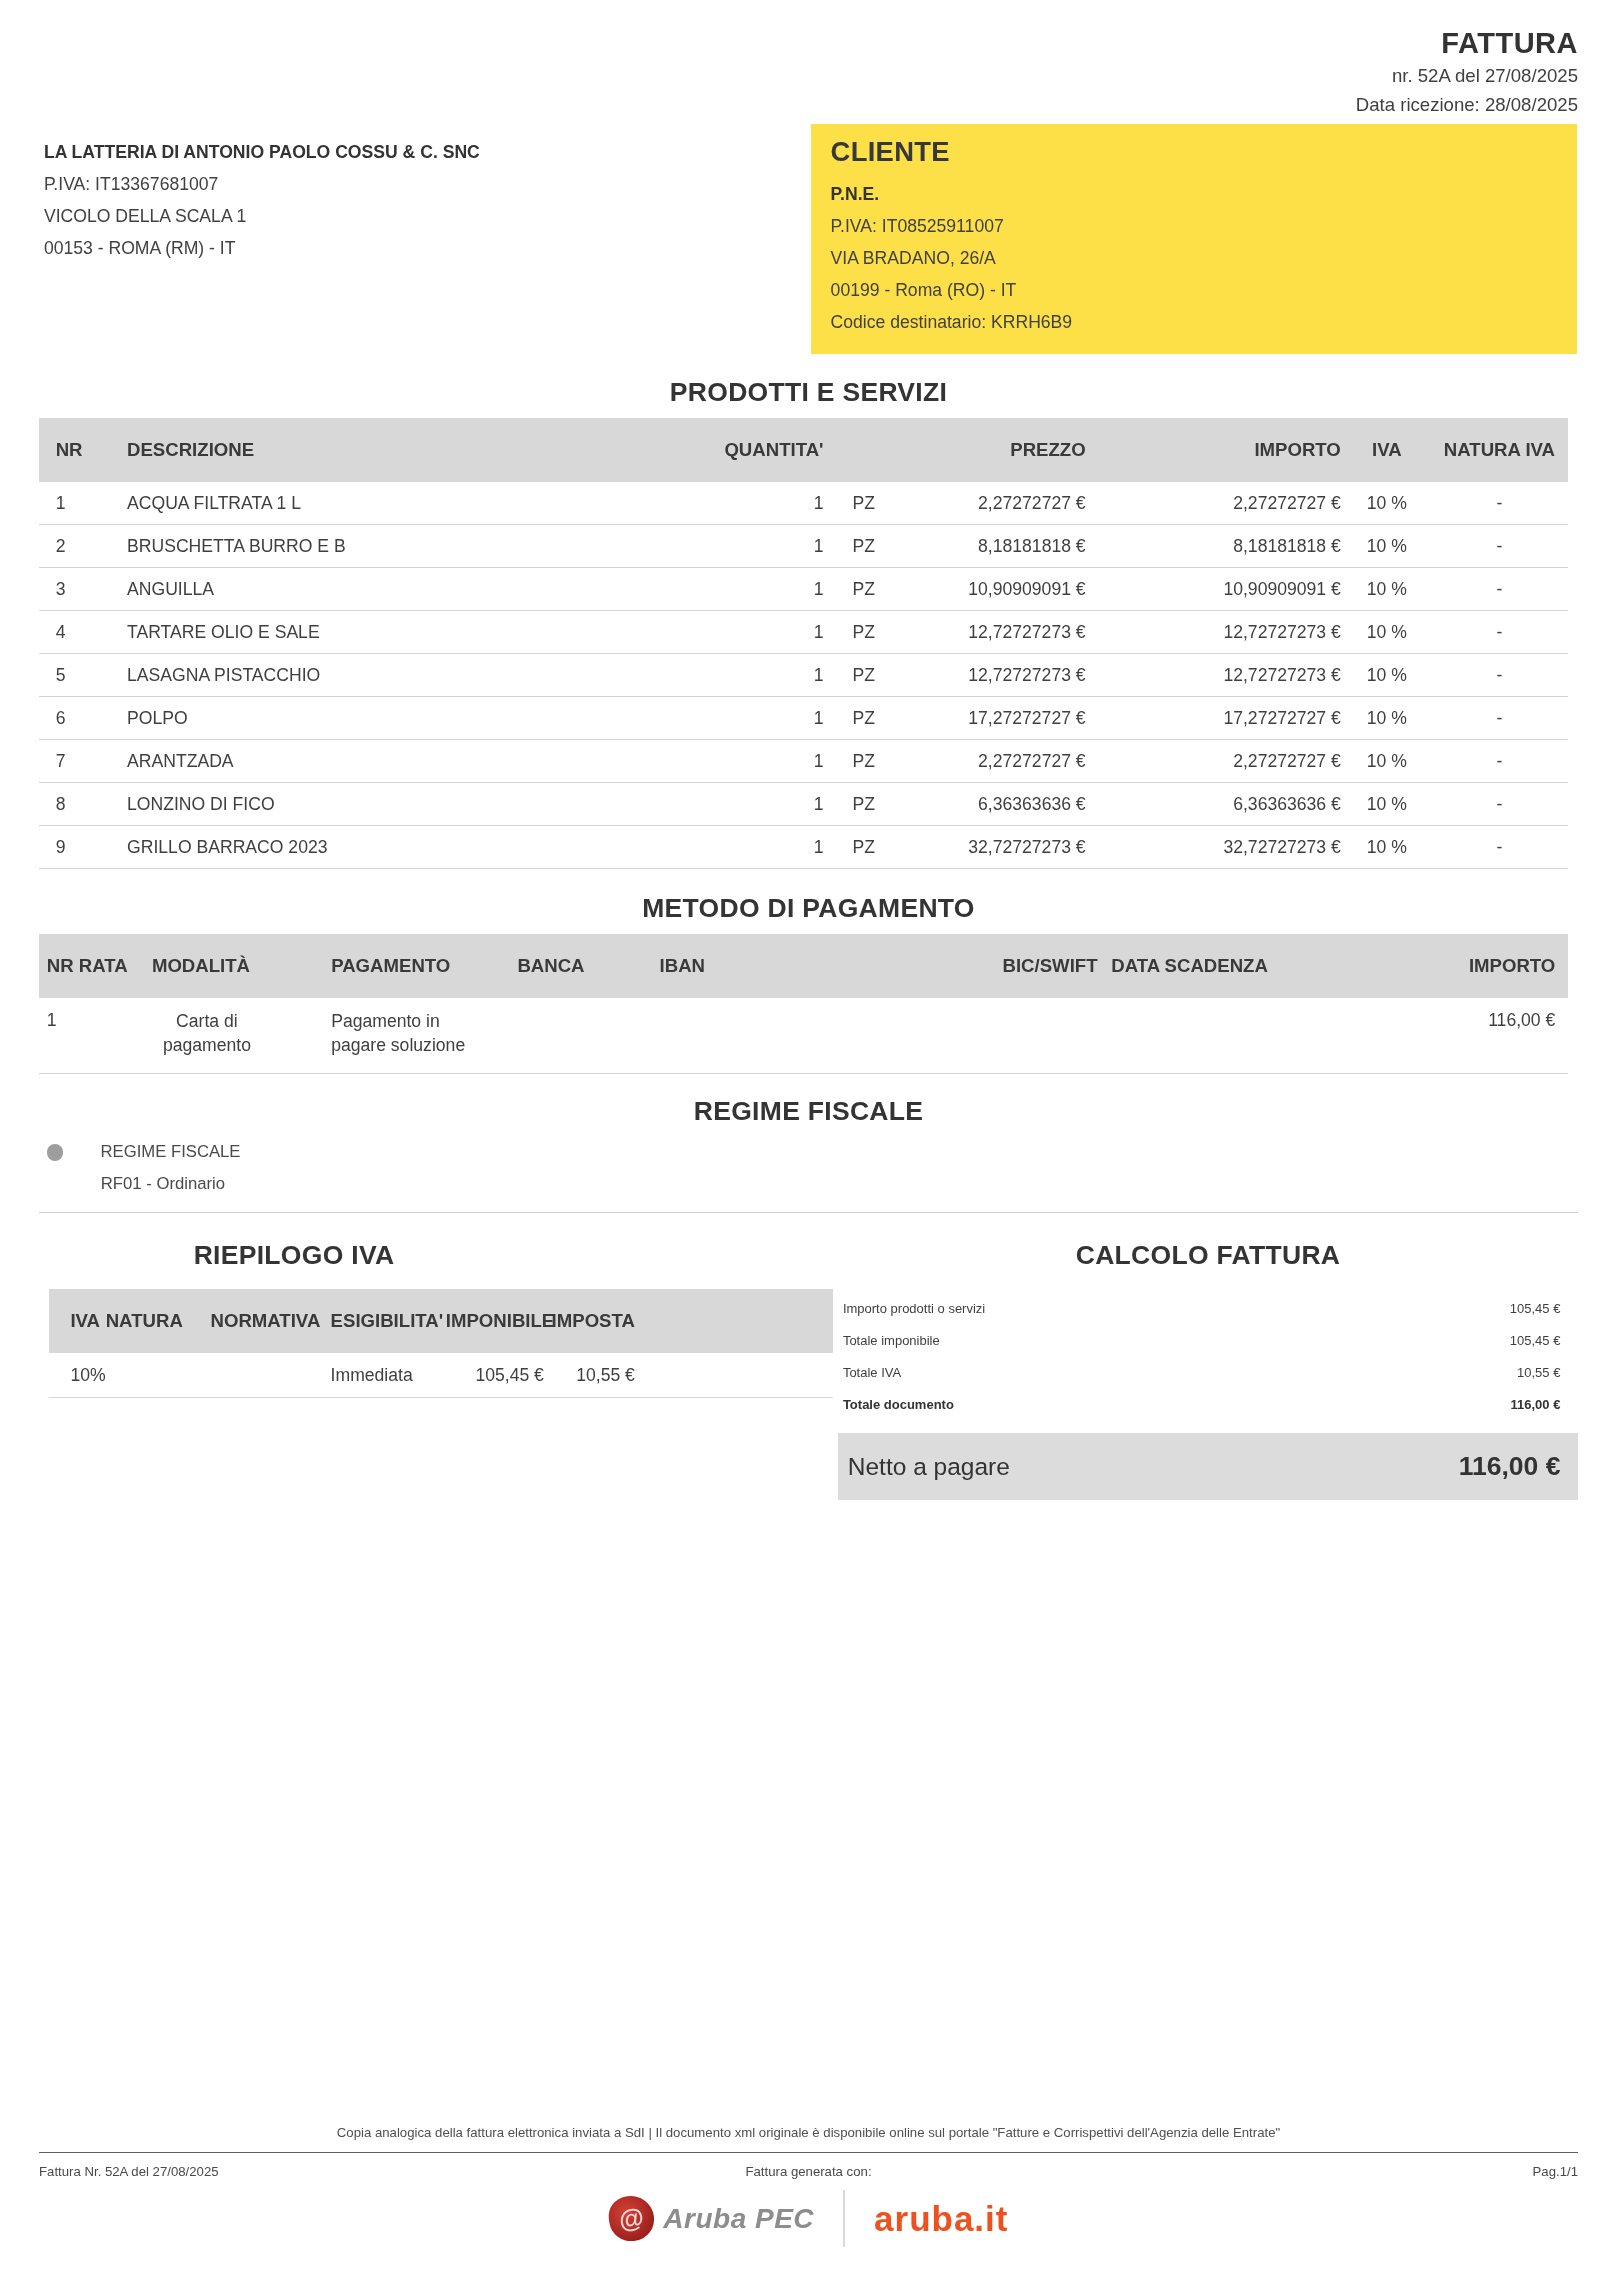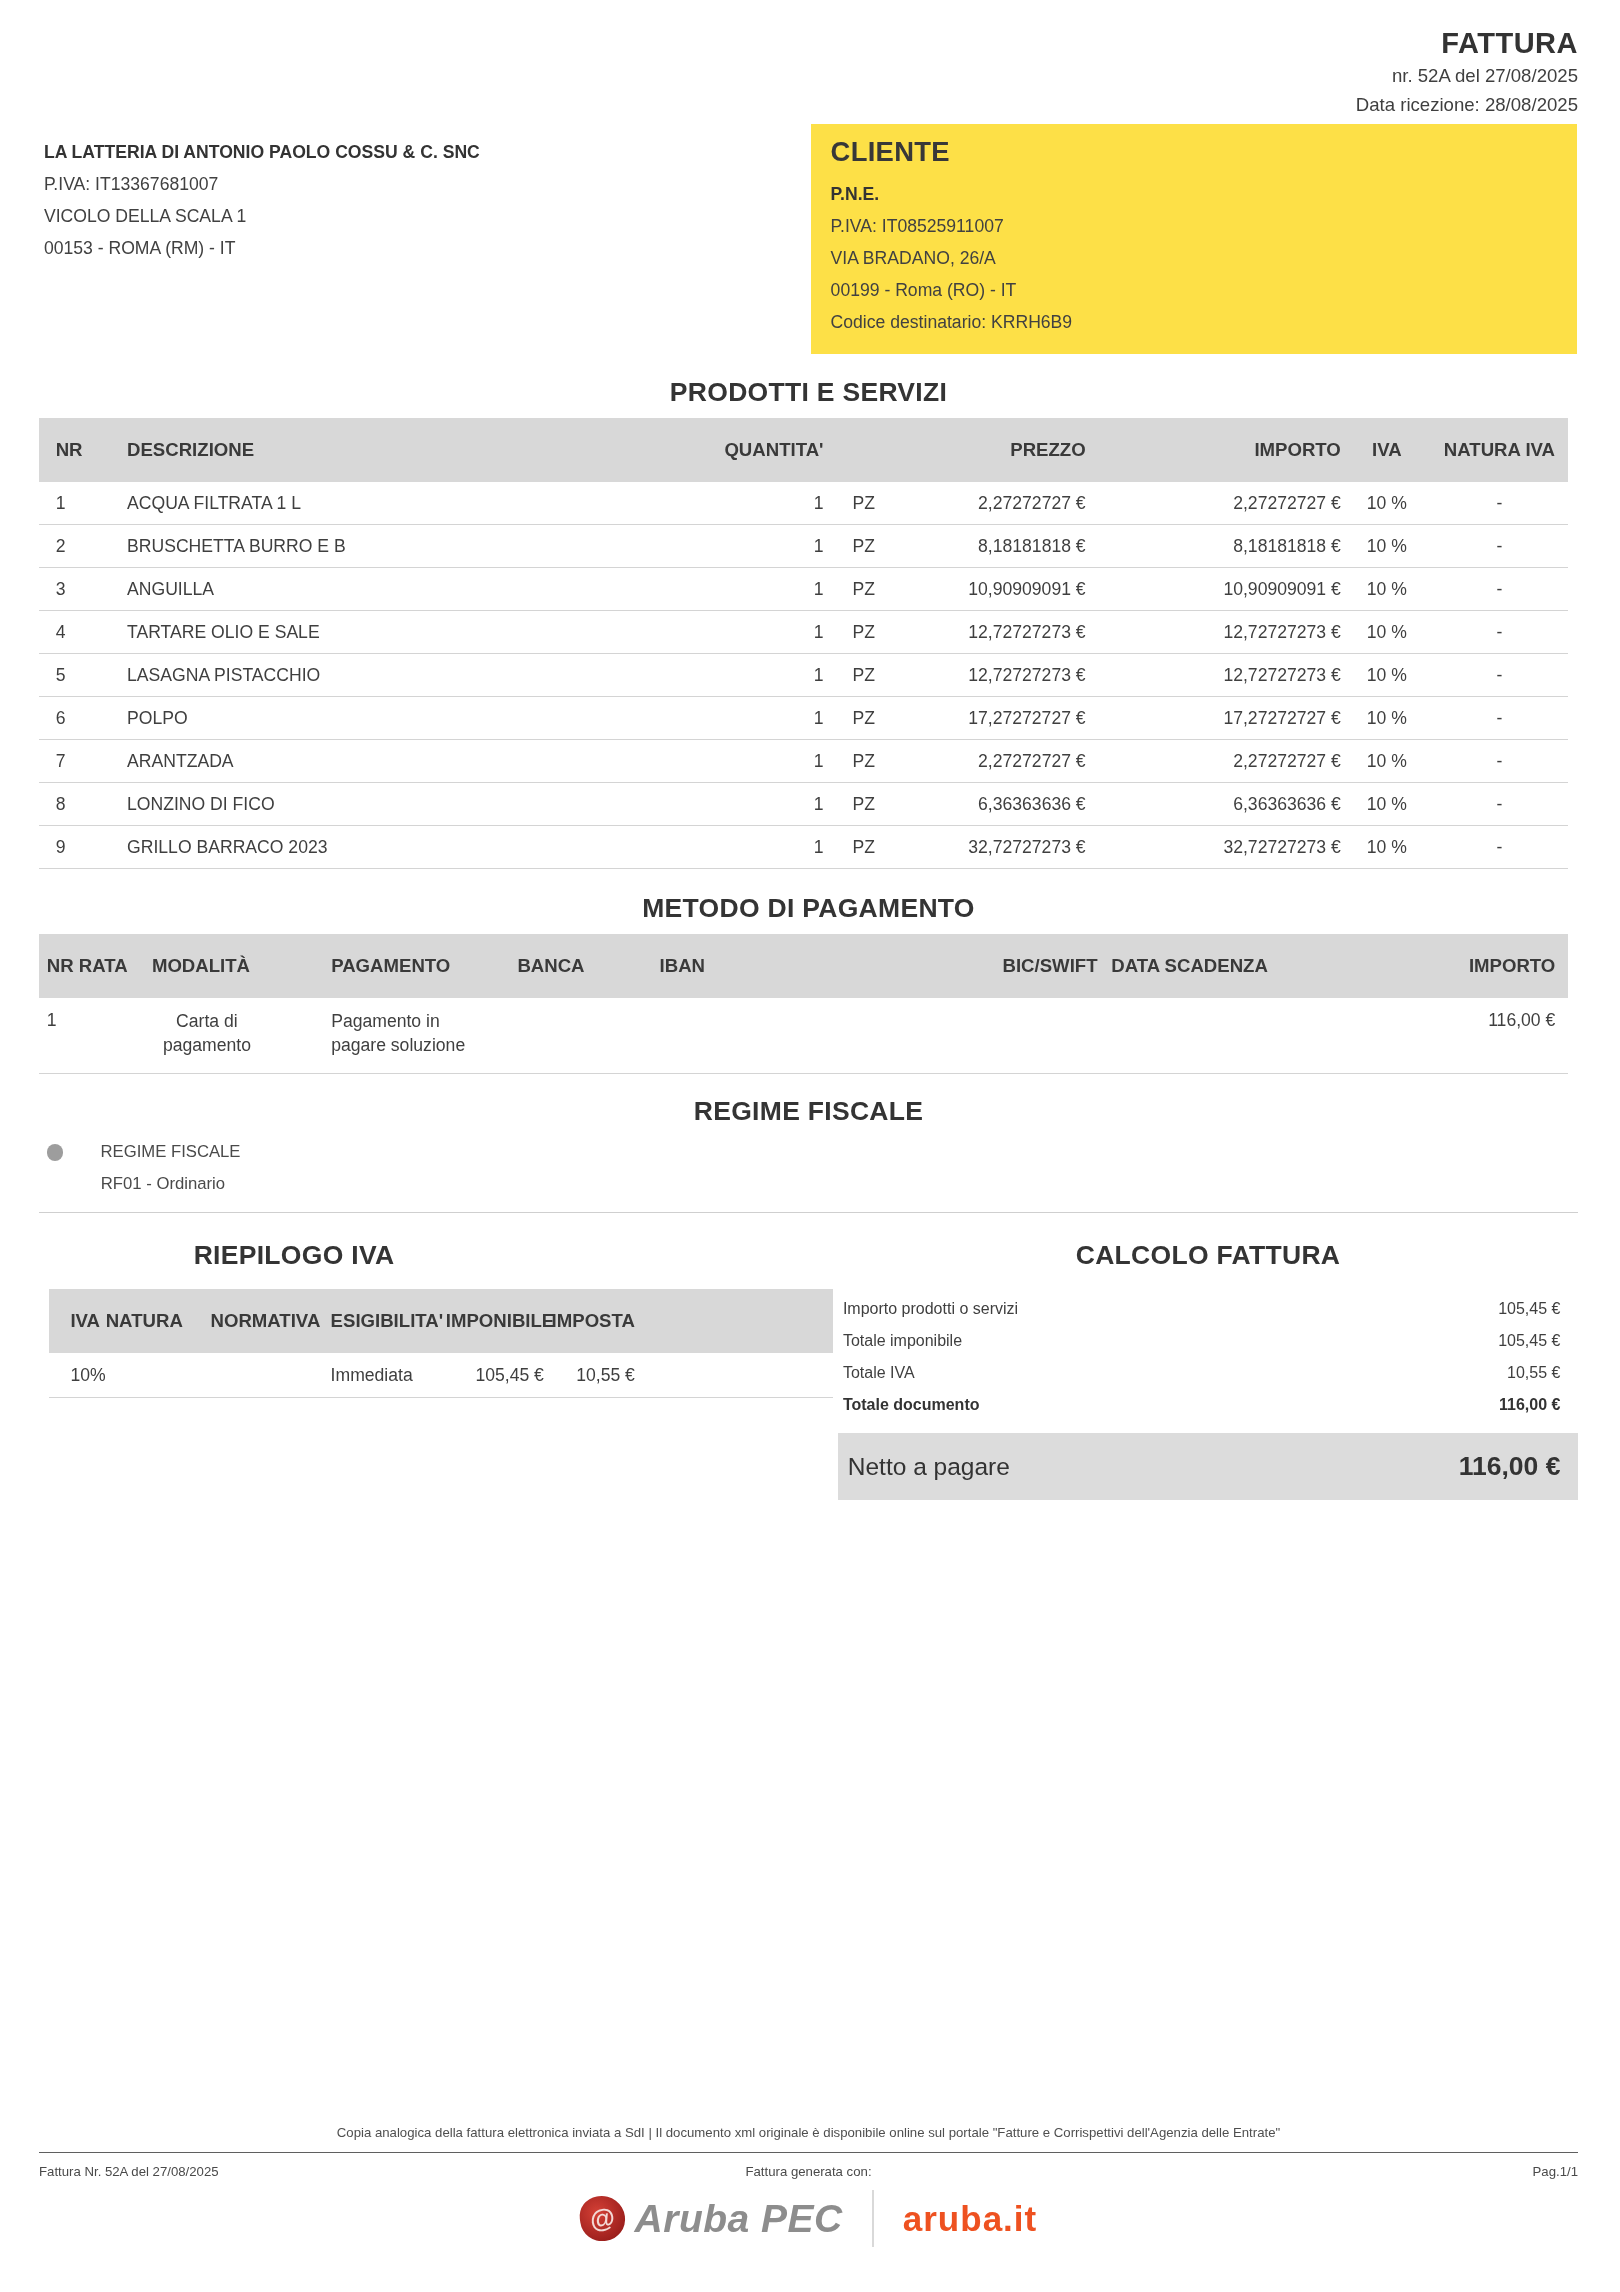--- a/index.html
+++ b/index.html
@@ -74,41 +74,41 @@
   .r-iva { padding-left:21.6px; text-align:left; }
   .r-nat { padding-left:2.9px;  text-align:left; }
   .r-nor { padding-left:14.7px; text-align:left; }
   .r-esi { padding-left:7.8px;  text-align:left; }
   .r-impb{ text-align:right; padding-right:4.9px; }
   .r-imps{ text-align:right; padding-right:6.9px; }
   th.r-iva, th.r-nat, th.r-nor, th.r-esi { text-align:left; }
 
   .calcolo-wrap { margin-left:auto; width:740px; }
   .calcolo-rows { margin-top:21.6px; padding-left:4.9px; }
-  .calc-row { display:flex; justify-content:space-between; line-height:32px; font-size:16px; color:#3f3f3f; }
+  .calc-row { display:flex; justify-content:space-between; line-height:32px; font-size:13px; color:#3f3f3f; }
   .calc-row .v { padding-right:17.6px; }
   .calc-bold { font-weight:bold; color:#333; }
   .netto-band { margin-top:12.7px; height:67px; background:#dcdcdc; display:flex; align-items:center; justify-content:space-between; padding:0 17.6px 0 9.8px; }
   .netto-label { font-size:24.5px; color:#333; }
   .netto-value { font-size:26.5px; font-weight:bold; color:#333; }
 
   
   .footer { position:absolute; left:39px; right:42px; top:2125px; }
   .disclaimer { text-align:center; font-size:13.2px; color:#4f4f4f; margin-bottom:11.8px; }
   .footer-hr { border:none; border-top:1.5px solid #5f5f5f; margin-bottom:10.8px; }
   .footer-row { display:flex; font-size:13.2px; color:#4a4a4a; }
   .footer-row > div { flex:1; }
   .f-center { text-align:center; }
   .f-right { text-align:right; }
   .logos { margin-top:11.8px; display:flex; align-items:center; justify-content:center; gap:29px; }
   .logo-pec { display:flex; align-items:center; gap:9.8px; }
   .seal { width:45px; height:45px; background:radial-gradient(circle at 40% 35%, #d44036, #9c1f1c 75%);
           border-radius:46% 54% 50% 50%; transform:rotate(-8deg); display:flex; align-items:center; justify-content:center;
           color:#f3d9d6; font-size:25.5px; font-weight:bold; }
-  .logo-pec-text { font-size:39px; font-weight:bold; font-style:italic; color:#8d8d8d; letter-spacing:0.5px; }
+  .logo-pec-text { font-size:28px; font-weight:bold; font-style:italic; color:#8d8d8d; letter-spacing:0.5px; }
   .logo-divider { width:2px; height:57px; background:#d9d9d9; }
   .logo-aruba { font-size:35px; font-weight:bold; color:#ee5120; letter-spacing:1px; }
 </style>
 </head>
 <body>
 
 <div class="page">
   <div class="content">
 
     <div class="doc-header">

